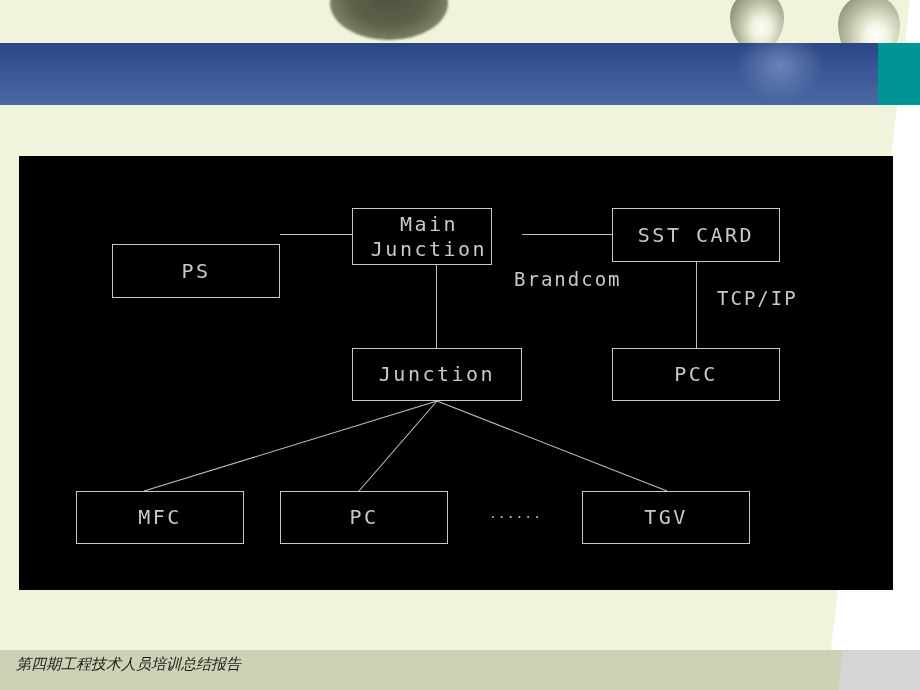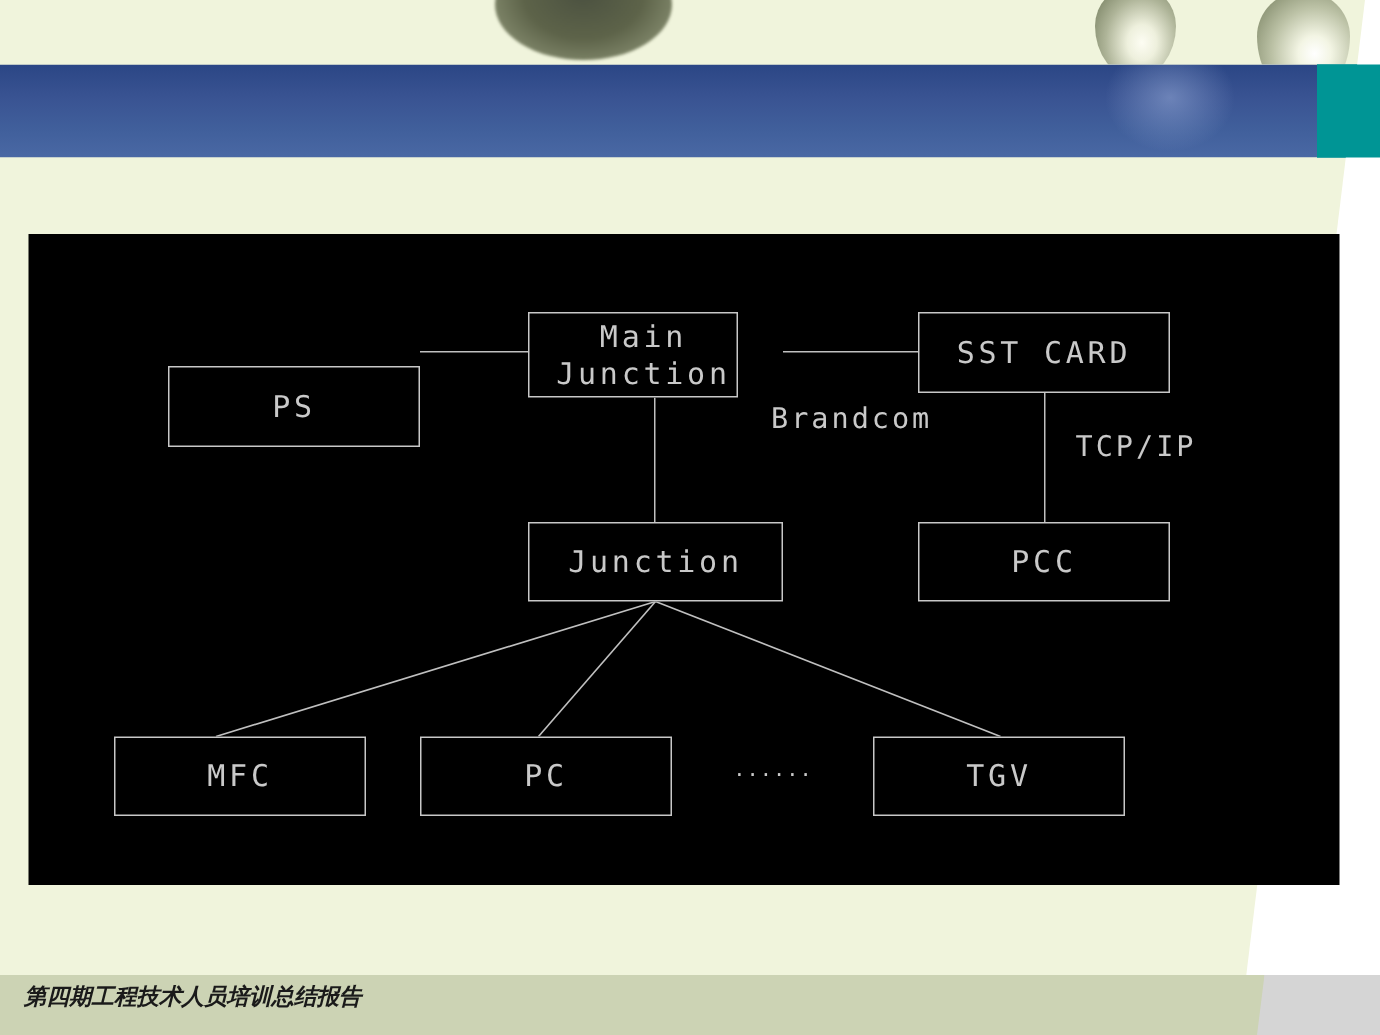--- a/index.html
+++ b/index.html
@@ -105,21 +105,21 @@
     width: 920px; height: 40px;
     background: #ccd3b4;
     clip-path: polygon(0 0, 843px 0, 838px 40px, 0 40px);
   }
   .footer-text {
     position: absolute;
     left: 16px; top: 655px;
     font-family: "Liberation Sans", "DejaVu Sans", sans-serif;
     font-size: 15px;
     font-style: italic;
-    font-weight: bold;
+    font-weight: normal;
     color: #1a1a1a;
     letter-spacing: 0px;
     white-space: nowrap;
   }
 
   
   .slide-title {
     position: absolute;
     left: 14px; top: 55px;
     font-family: "Liberation Serif", "DejaVu Serif", serif;

